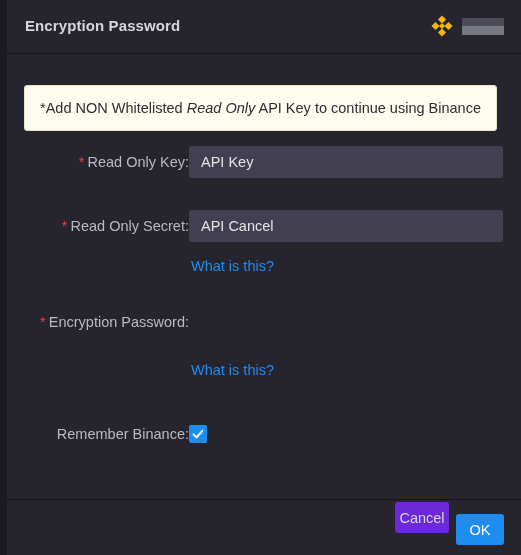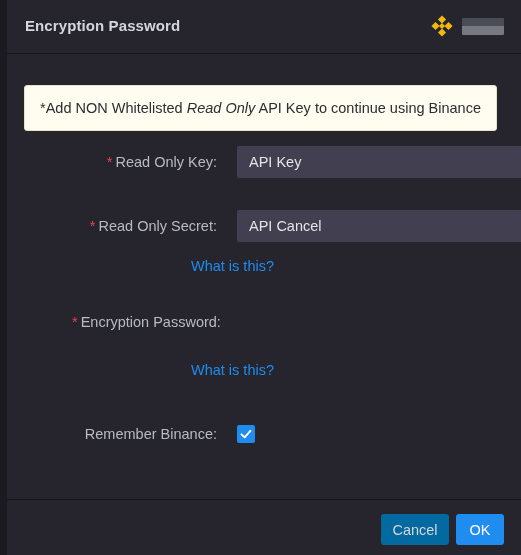--- a/index.html
+++ b/index.html
@@ -124,26 +124,25 @@
 
   
   .row {
     position: absolute;
     display: flex;
     align-items: center;
   }
   .field-label {
     width: 165px;
     text-align: right;
-    padding-right: 20px;
+    padding-right: 0;
     font-size: 14.5px;
     color: #b9bac2;
     box-sizing: border-box;
     white-space: nowrap;
-    margin-left: 48px;
   }
   .field-label .req {
     color: #e8414b;
     margin-right: 3px;
   }
   .colon {
     color: #b9bac2;
   }
 
   .input {
@@ -212,23 +211,23 @@
     font-size: 14.5px;
     display: flex;
     align-items: center;
     justify-content: center;
     cursor: pointer;
     box-sizing: border-box;
     user-select: none;
   }
   .btn-cancel {
     right: 72px;
-    top: 14px;
-    width: 68px;
-    background: #0369a1;
+    top: 2px;
+    width: 54px;
+    background: #6d28d9;
     color: #d6d7dd;
   }
   .btn-ok {
     right: 17px;
     top: 14px;
     width: 48px;
     background: #1f8cf0;
     color: #ffffff;
   }
 </style>

